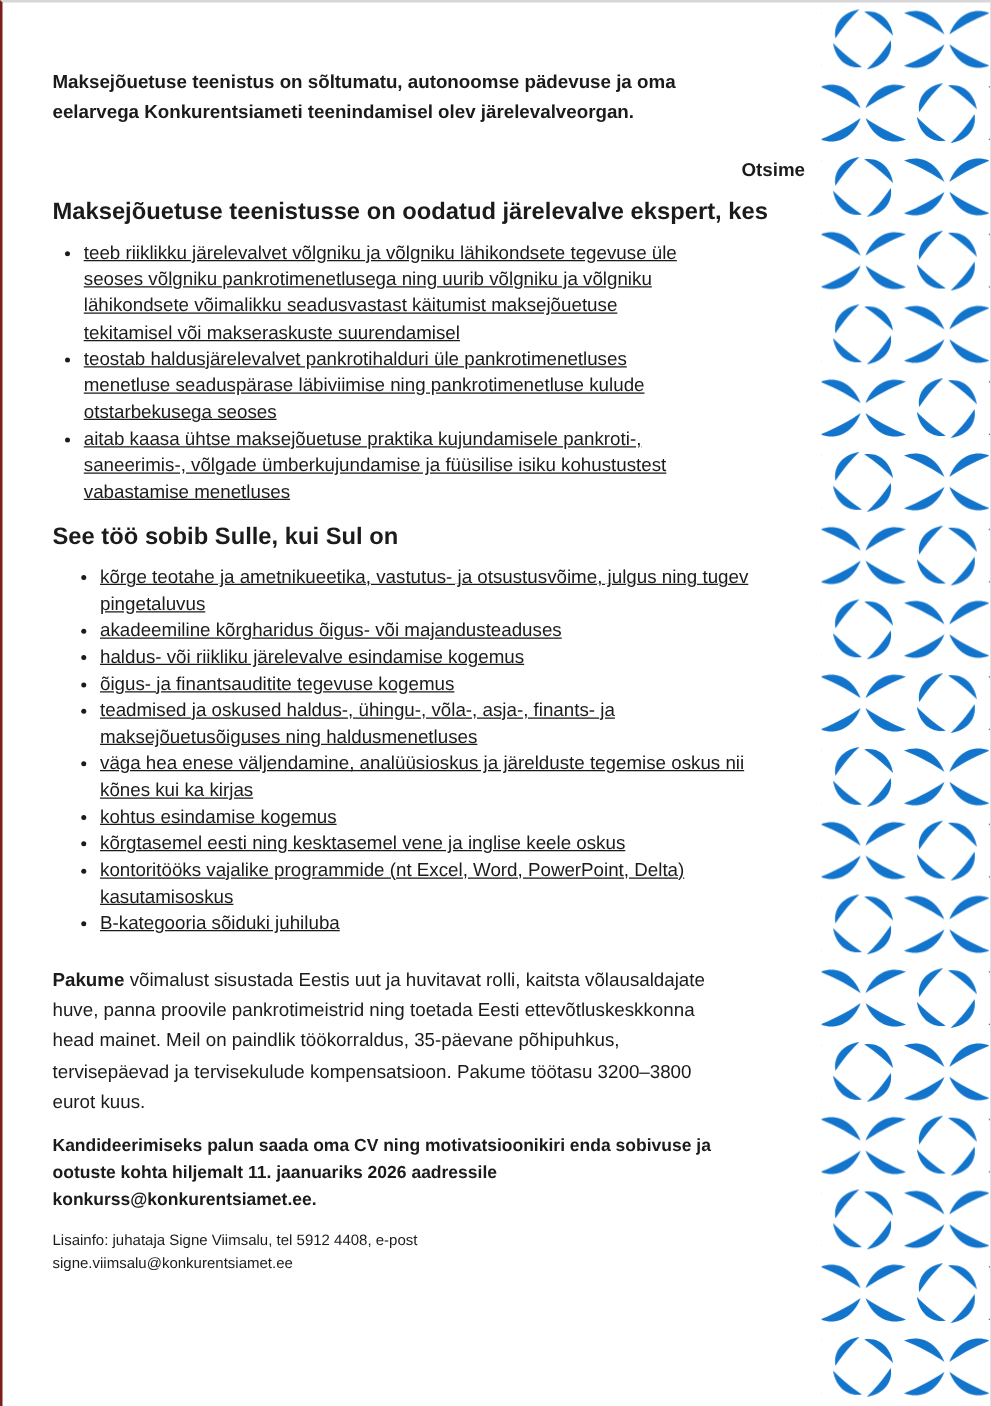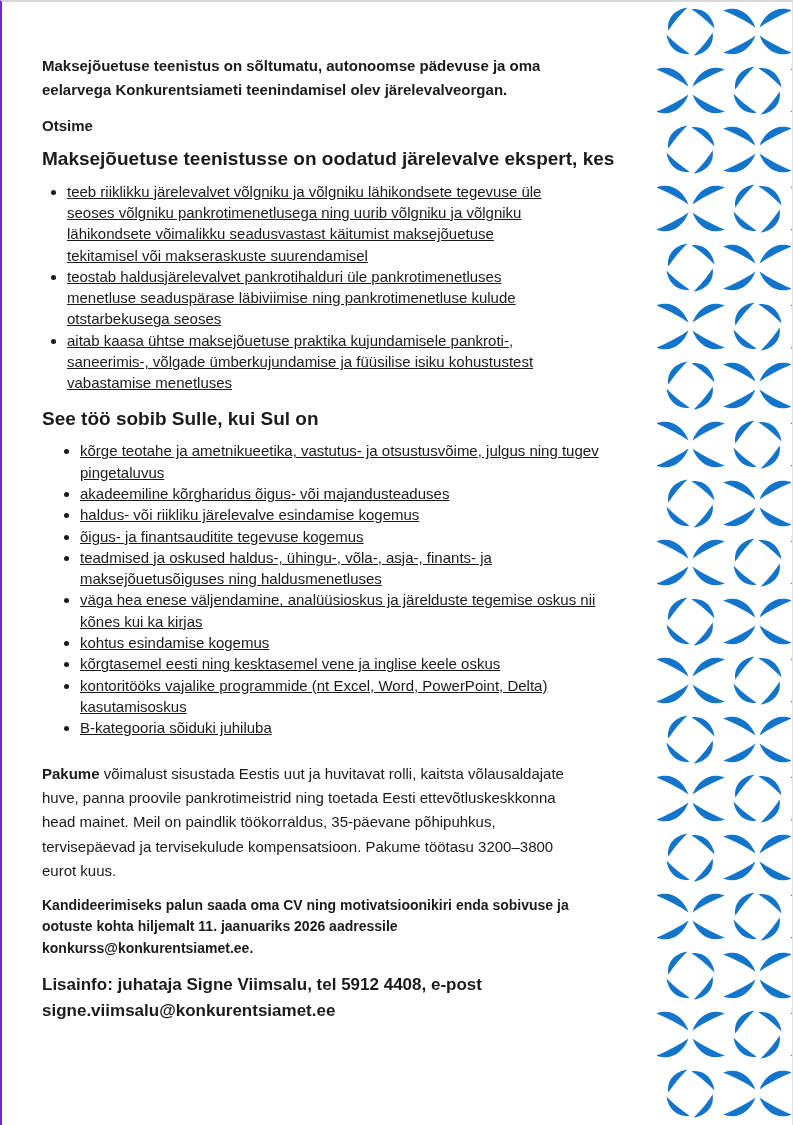--- a/index.html
+++ b/index.html
@@ -7,51 +7,51 @@
     --pattern-blue:#1274cb;
     --ink:#1b1b1b;
   }
   *{box-sizing:border-box;}
   html,body{margin:0;padding:0;background:#fff;}
   .page{
     position:relative;
     width:793px;height:1125px;
     background:#ffffff;
     border-top:2px solid #d7d7da;
-    border-left:2px solid #6d28d9;
+    border-left:2px solid #7f1d1d;
     border-right:1px solid #e2e2e5;
     overflow:hidden;
     font-family:"Liberation Sans","DejaVu Sans",sans-serif;
     color:var(--ink);
   }
   .pattern{
     position:absolute;top:0;right:0;width:135px;height:1125px;
     color:var(--pattern-blue);
   }
   .pattern path{fill:currentColor;}
   .content{
     position:absolute;top:0;left:40px;width:602px;
     padding-top:52px;
   }
   p{margin:0;white-space:pre-line;}
   .intro{font-weight:bold;font-size:15px;line-height:1.6;width:565px;}
-  .otsime{font-weight:bold;font-size:15px;margin-top:15px;}
+  .otsime{font-weight:bold;font-size:15px;margin-top:26px;text-align:right;}
   h1{
     margin:11px 0 0 0;
     font-size:40px;line-height:1.12;letter-spacing:-0.5px;
     color:var(--accent);font-weight:bold;
   }
   h2{font-size:19px;font-weight:bold;margin:13px 0 9px 0;line-height:1.3;}
   ul{margin:0;padding:0 0 0 25px;font-size:15px;line-height:1.42;text-decoration:underline;}
   ul.list2{padding-left:38px;}
   li{white-space:pre-line;margin:0;}
   .offer{margin-top:23px;font-size:15px;line-height:1.63;width:600px;}
   .offer b{font-weight:bold;}
   .apply{margin-top:11px;font-weight:bold;font-size:14px;line-height:1.55;}
-  .contact{margin-top:12px;font-weight:bold;font-size:17px;line-height:1.55;}
+  .contact{margin-top:12px;font-weight:normal;font-size:12px;line-height:1.55;}
 </style>
 </head>
 <body>
 
 <div class="page">
 
   <svg class="pattern" width="135" height="1125" viewBox="0 0 135 1125" aria-hidden="true">
     <defs>
       <path id="leaf" d="M0 0 C 5 -14 18 -24 34 -18 C 21 -13 7 -5 0 0 Z"></path>
       <g id="dblade">

